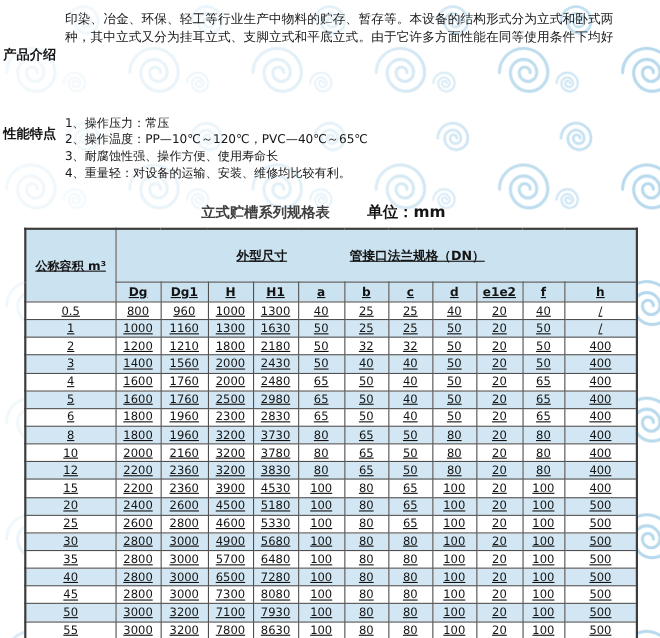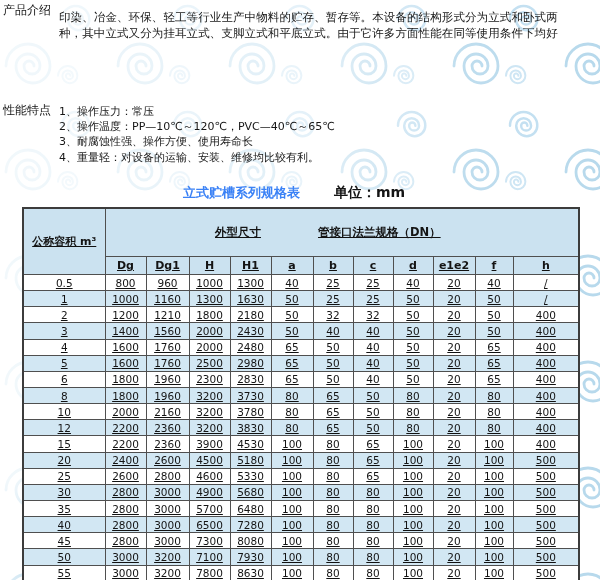--- a/index.html
+++ b/index.html
@@ -5,42 +5,42 @@
   html, body { margin:0; padding:0; }
   body {
     width:600px; height:580px; position:relative; overflow:hidden;
     background:#ffffff; color:#111;
     font-family:"DejaVu Sans","Liberation Sans",sans-serif;
   }
   .bg-svg { position:absolute; top:0; left:0; z-index:0; }
   .content { position:absolute; inset:0; z-index:1; }
 
   .section-heading {
-    position:absolute; left:3px; font-size:12px; font-weight:400; color:#151515;
+    position:absolute; left:3px; font-size:12px; font-weight:700; color:#151515;margin-top:40px;
   }
   #intro-heading { top:2px; }
-  #features-heading { top:102px; }
+  #features-heading { top:73px; }
 
   .intro-para {
     position:absolute; left:59px; top:10px; width:521px;
     font-size:11.5px; line-height:15.5px; color:#161616; letter-spacing:0.1px;
   }
   .intro-line.first { text-indent:34px; }
 
   .features {
     position:absolute; left:59px; top:104px;
     font-size:11px; line-height:15.2px; color:#161616;
   }
 
   .title-row {
     position:absolute; top:184px; left:0; width:600px;
     display:flex; justify-content:center; align-items:baseline; gap:34px;
     transform:translateX(-6px);
   }
-  .table-title { font-size:13px; font-weight:700; color:#3b82f6; }
+  .table-title { font-size:13px; font-weight:700; color:#404040; }
   .table-unit  { font-size:14px; font-weight:700; color:#141414; }
 
   table.spec-table {
     position:absolute; left:22px; top:207px; width:556px;
     border-collapse:collapse; table-layout:fixed;
     background:#ffffff; z-index:1;
     border:2px solid #3c3c3c;
     text-decoration:underline;
   }
   .spec-table td {

